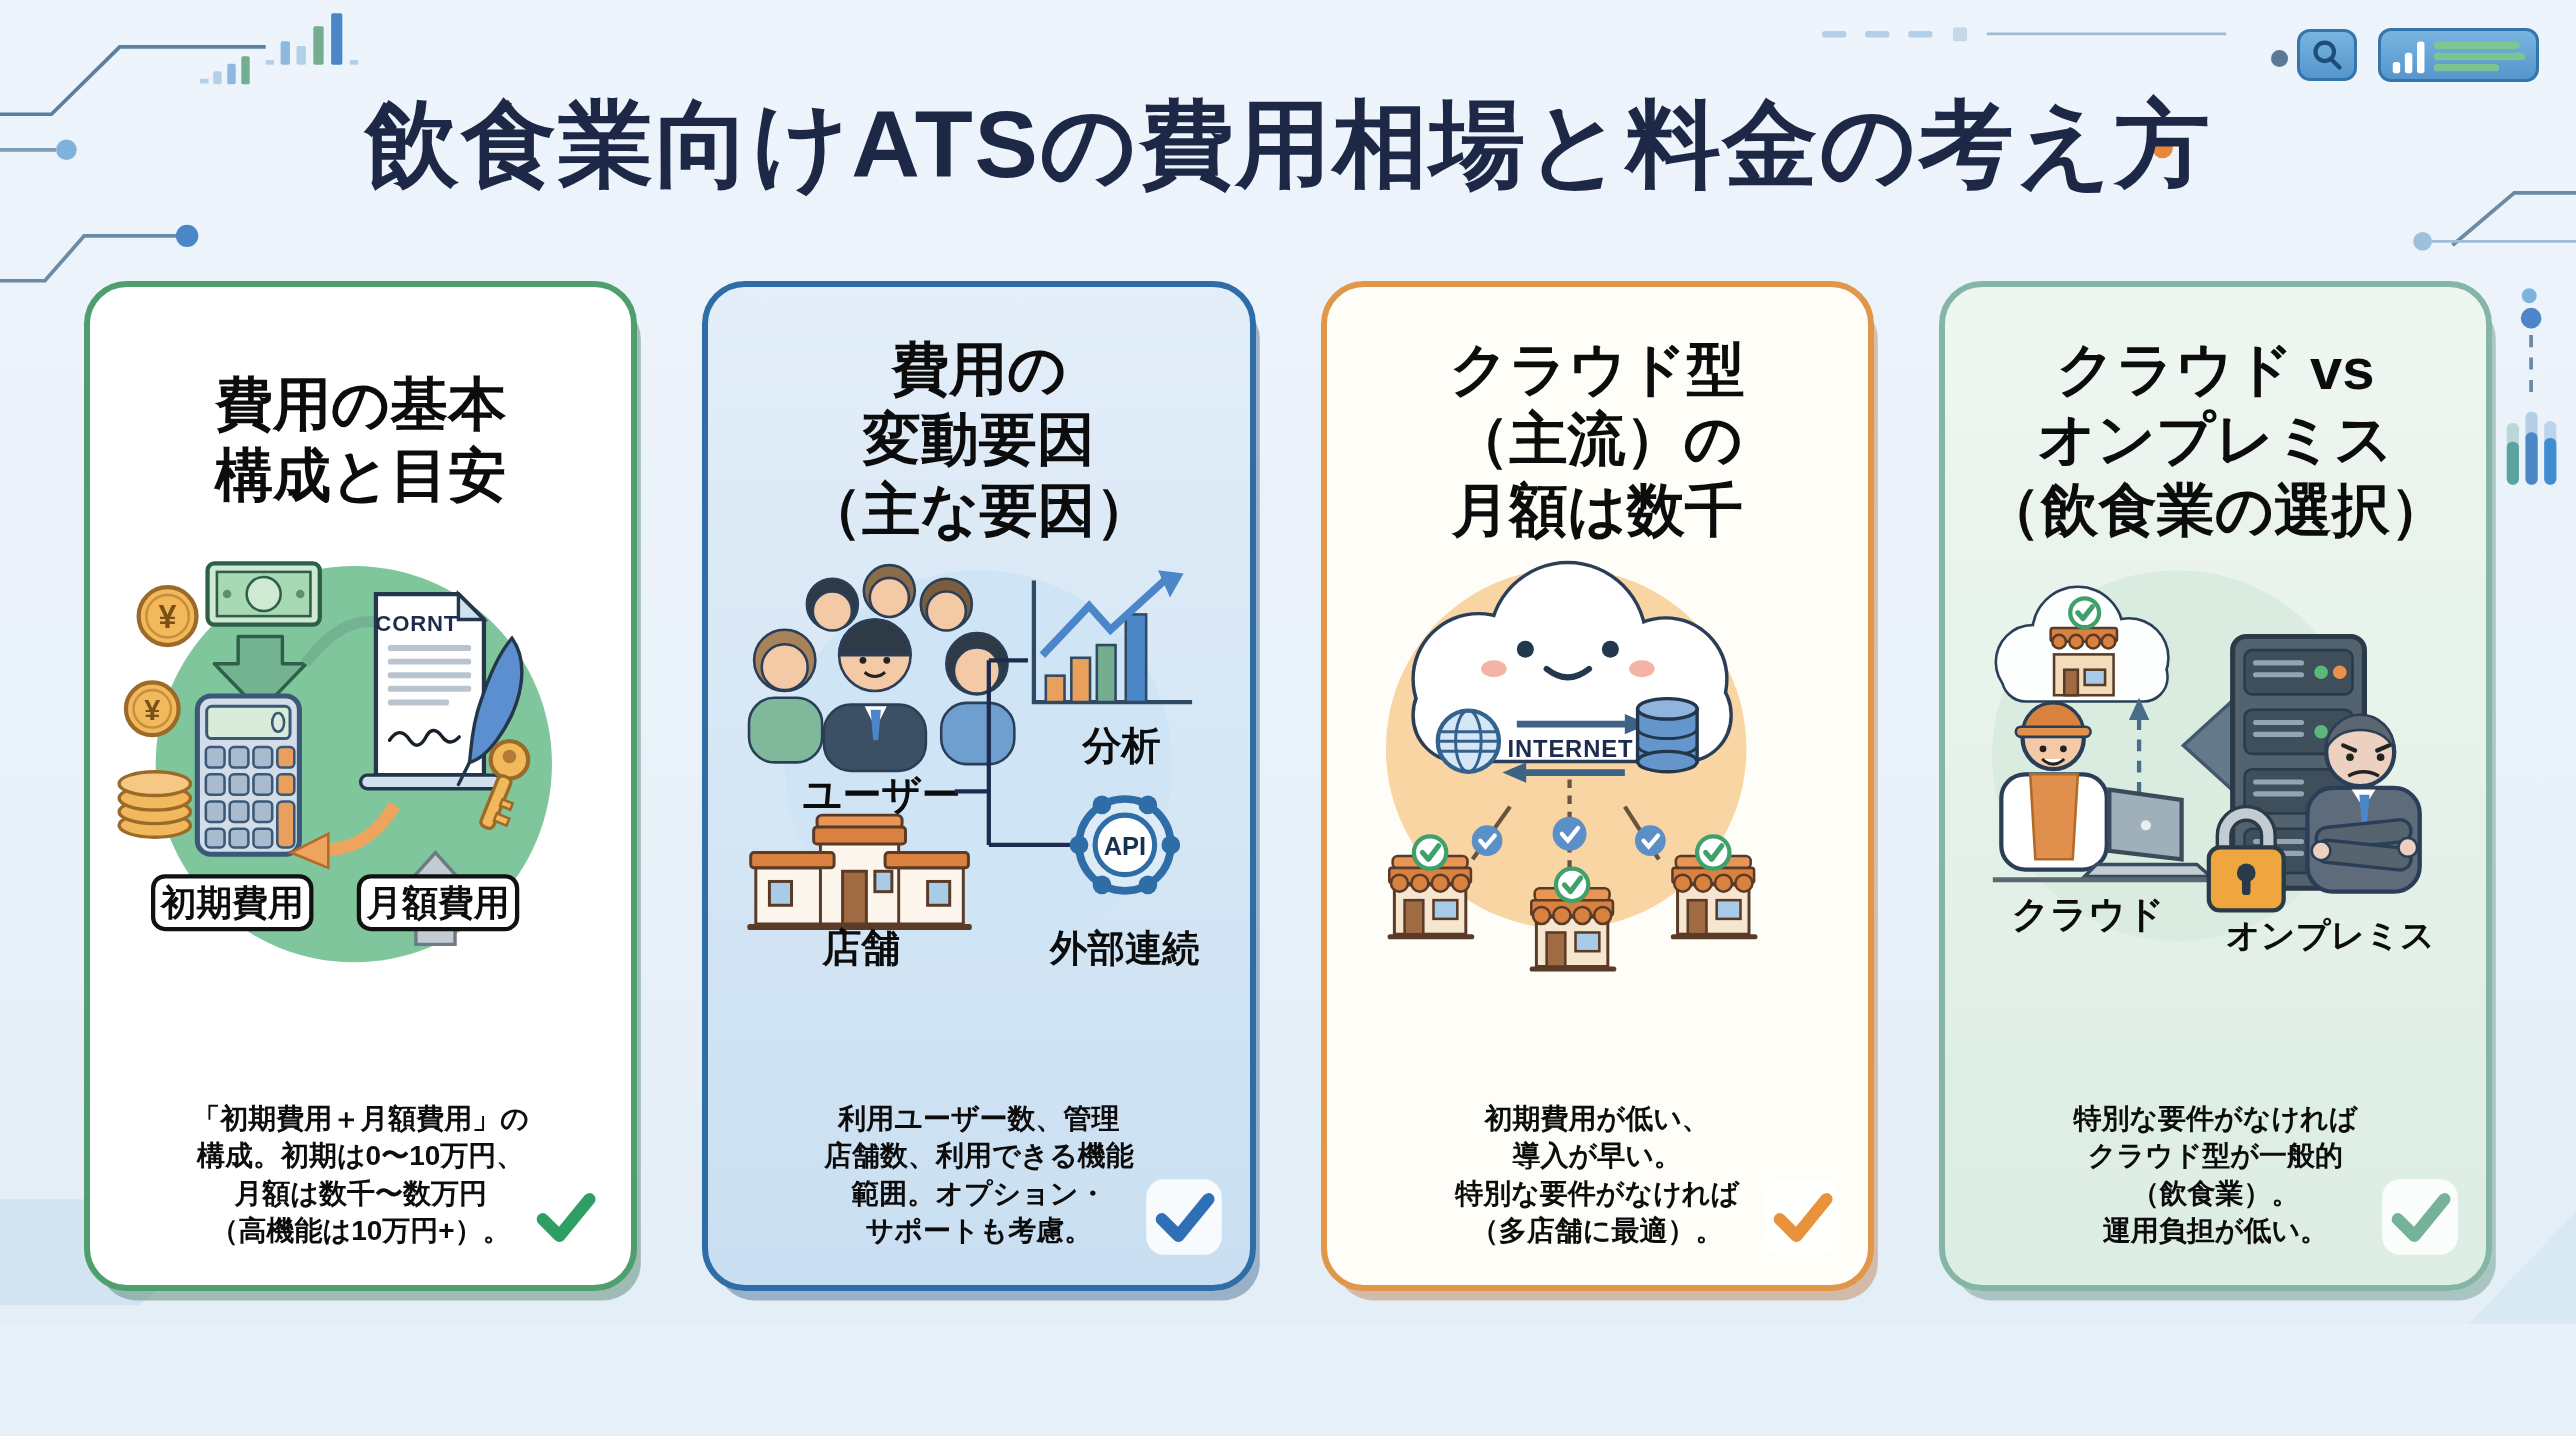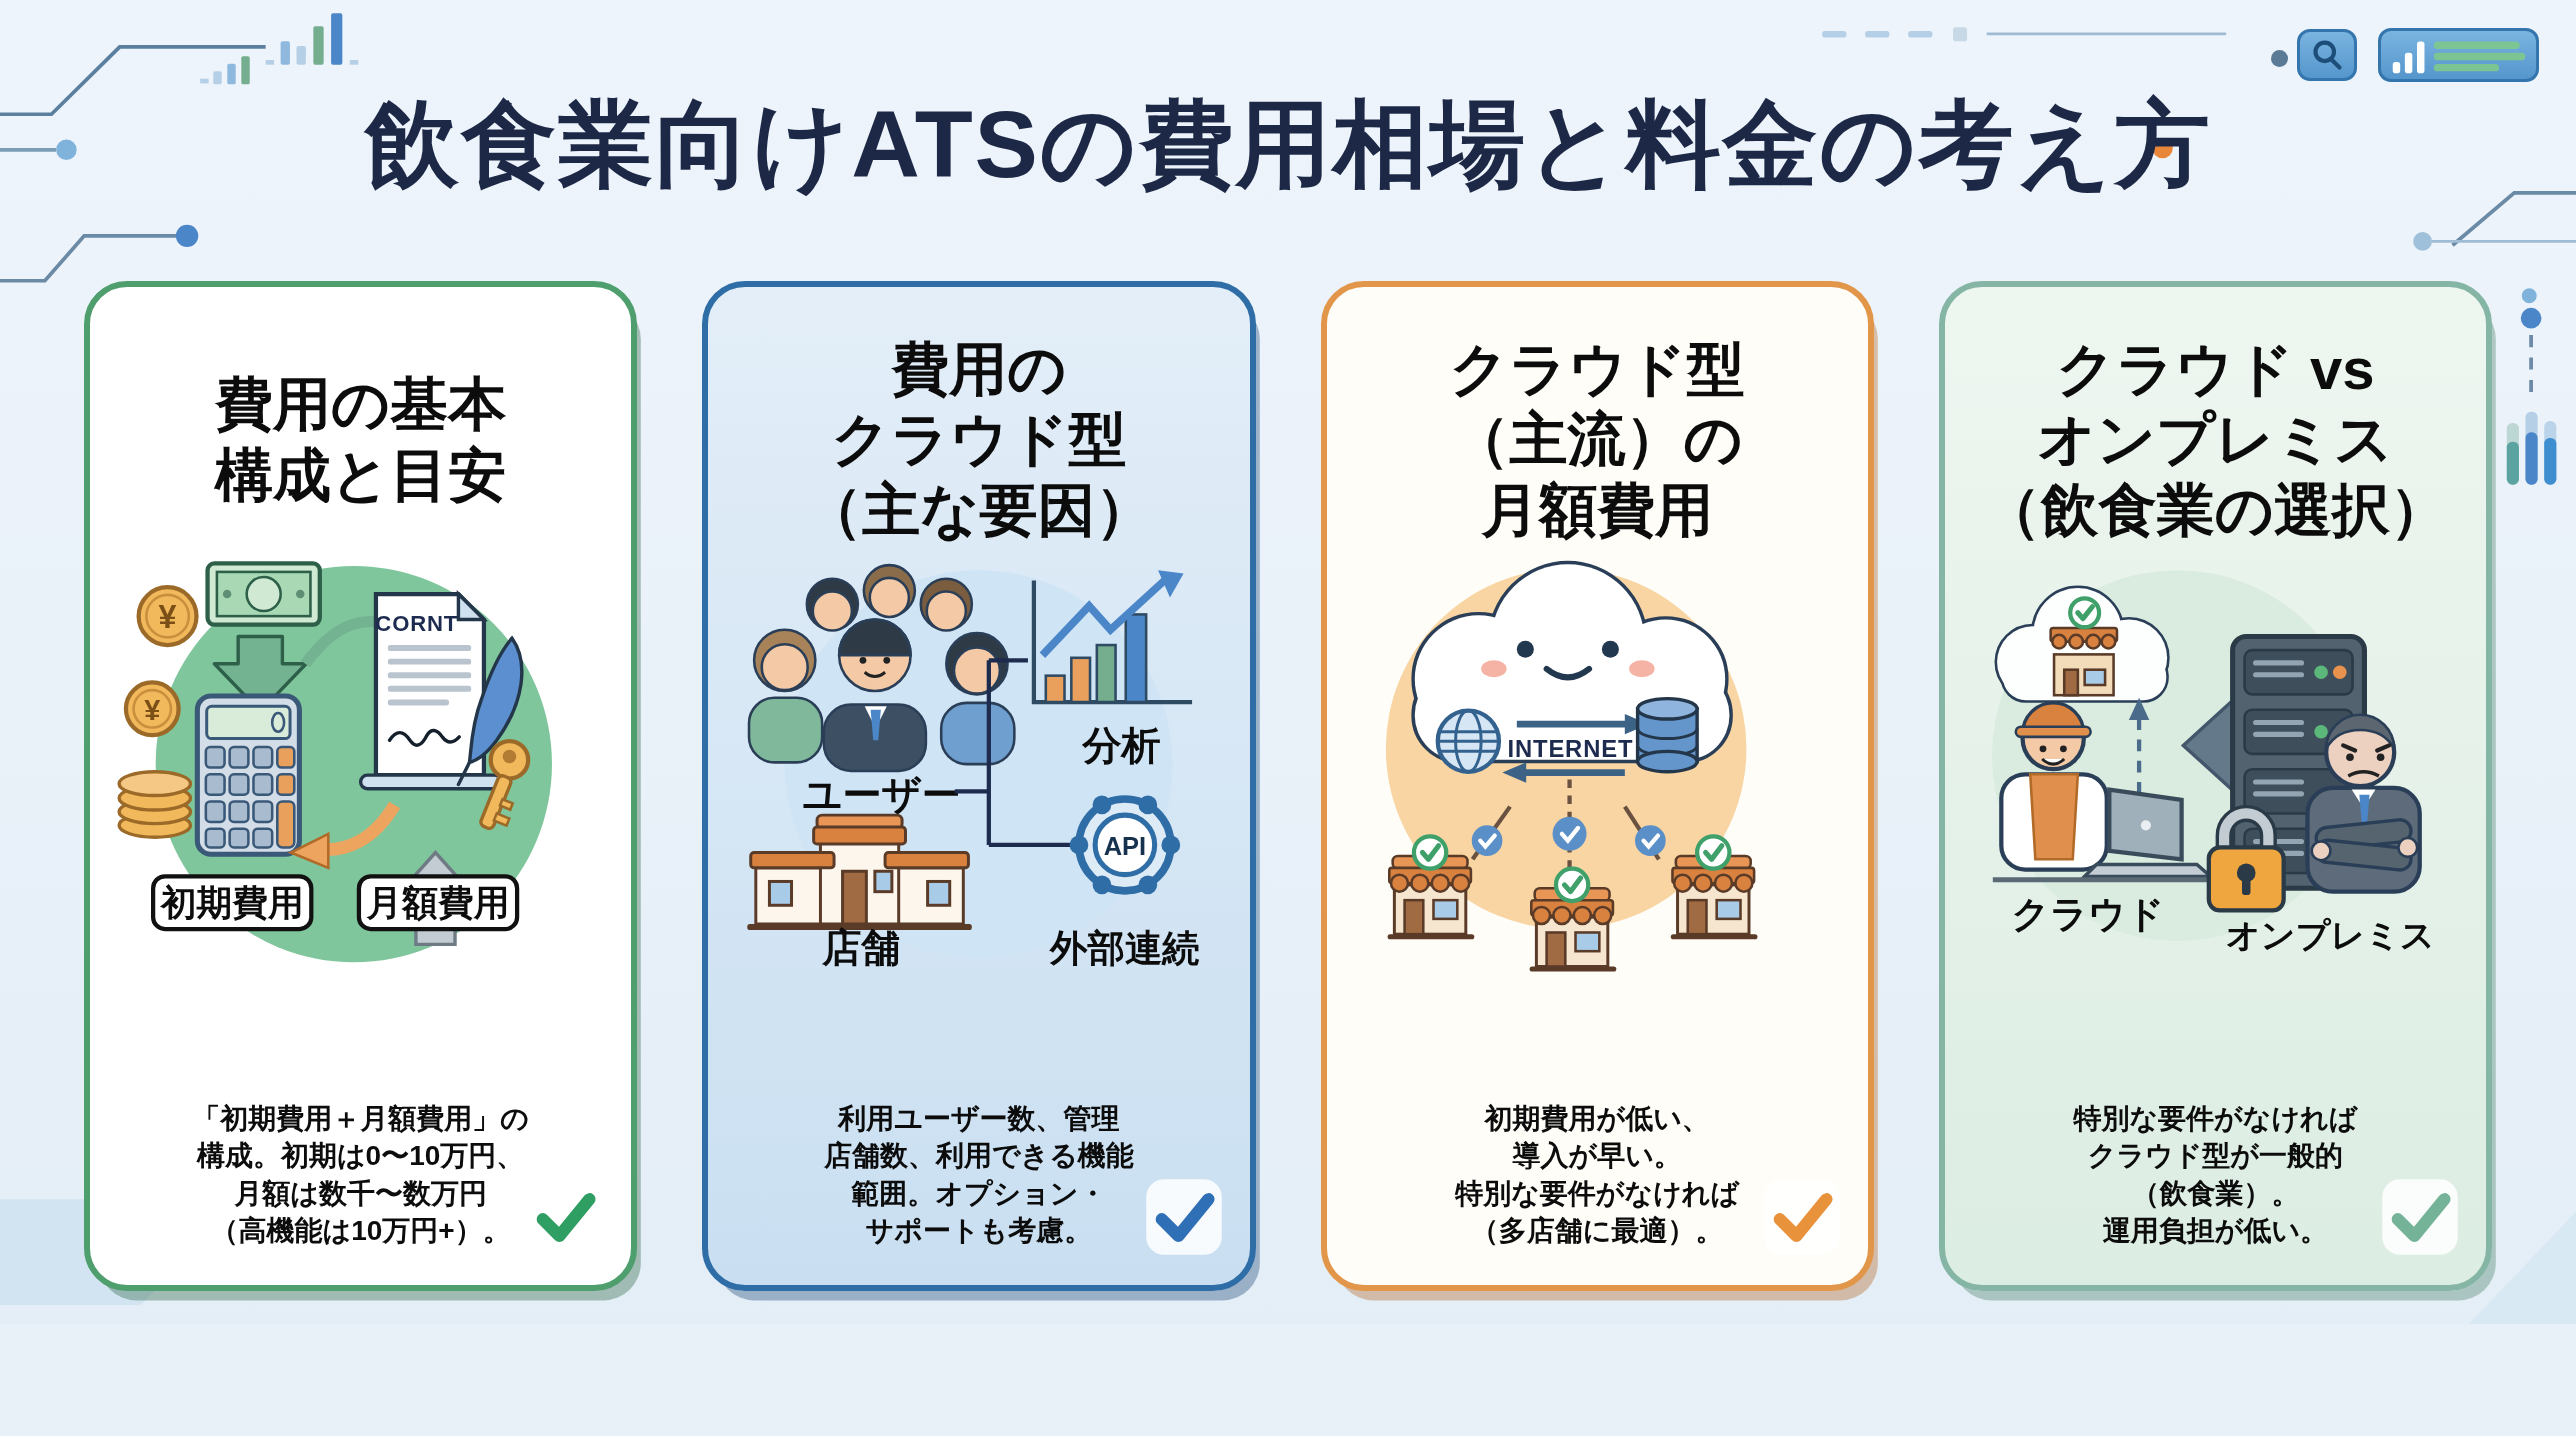--- a/index.html
+++ b/index.html
@@ -247,21 +247,21 @@
 （高機能は10万円+）。</p>
         <svg class="check" viewBox="0 0 72 72">
           <rect x="2" y="2" width="68" height="68" rx="16" fill="#ffffff" opacity="0.85"></rect>
           <path d="M16 38 L31 53 L58 20" fill="none" stroke-width="11" stroke-linecap="round" stroke-linejoin="round" stroke="#2f9e63"></path>
         </svg>
       </div>
     </section>
 
     <section class="card c2">
       <h2>費用の
-クラウド型
+変動要因
 （主な要因）</h2>
       <div class="illo">
         <svg viewBox="0 0 580 490">
           <circle cx="290" cy="240" r="228" fill="#cfe4f5"></circle>
 
           <g stroke="#2a3f57" stroke-width="3">
             <circle cx="118" cy="52" r="30" fill="#2e3a46"></circle>
               <circle cx="118" cy="60" r="23" fill="#f3c9a6"></circle>
             <circle cx="185" cy="36" r="30" fill="#8a6b4a"></circle>
               <circle cx="185" cy="44" r="23" fill="#f3c9a6"></circle>
@@ -344,21 +344,21 @@
         <svg class="check" viewBox="0 0 72 72">
           <rect x="2" y="2" width="68" height="68" rx="16" fill="#ffffff" opacity="0.85"></rect>
           <path d="M16 38 L31 53 L58 20" fill="none" stroke-width="11" stroke-linecap="round" stroke-linejoin="round" stroke="#2f6fb5"></path>
         </svg>
       </div>
     </section>
 
     <section class="card c3">
       <h2>クラウド型
 （主流）の
-月額費用</h2>
+月額は数千</h2>
       <div class="illo">
         <svg viewBox="0 0 580 490">
           <defs>
             <g id="shop3">
               <rect x="6" y="20" width="84" height="58" fill="#f7e6cf" stroke="#5a3b28" stroke-width="3.5"></rect>
               <rect x="18" y="38" width="22" height="40" fill="#a06a42" stroke="#5a3b28" stroke-width="3"></rect>
               <rect x="52" y="38" width="28" height="22" fill="#a8cbe8" stroke="#5a3b28" stroke-width="3"></rect>
               <rect x="-2" y="78" width="102" height="6" rx="3" fill="#5a3b28"></rect>
               <rect x="4" y="-14" width="88" height="15" rx="6" fill="#e89555" stroke="#5a3b28" stroke-width="3"></rect>
               <rect x="0" y="0" width="96" height="18" rx="3" fill="#d9813f" stroke="#5a3b28" stroke-width="3"></rect>

